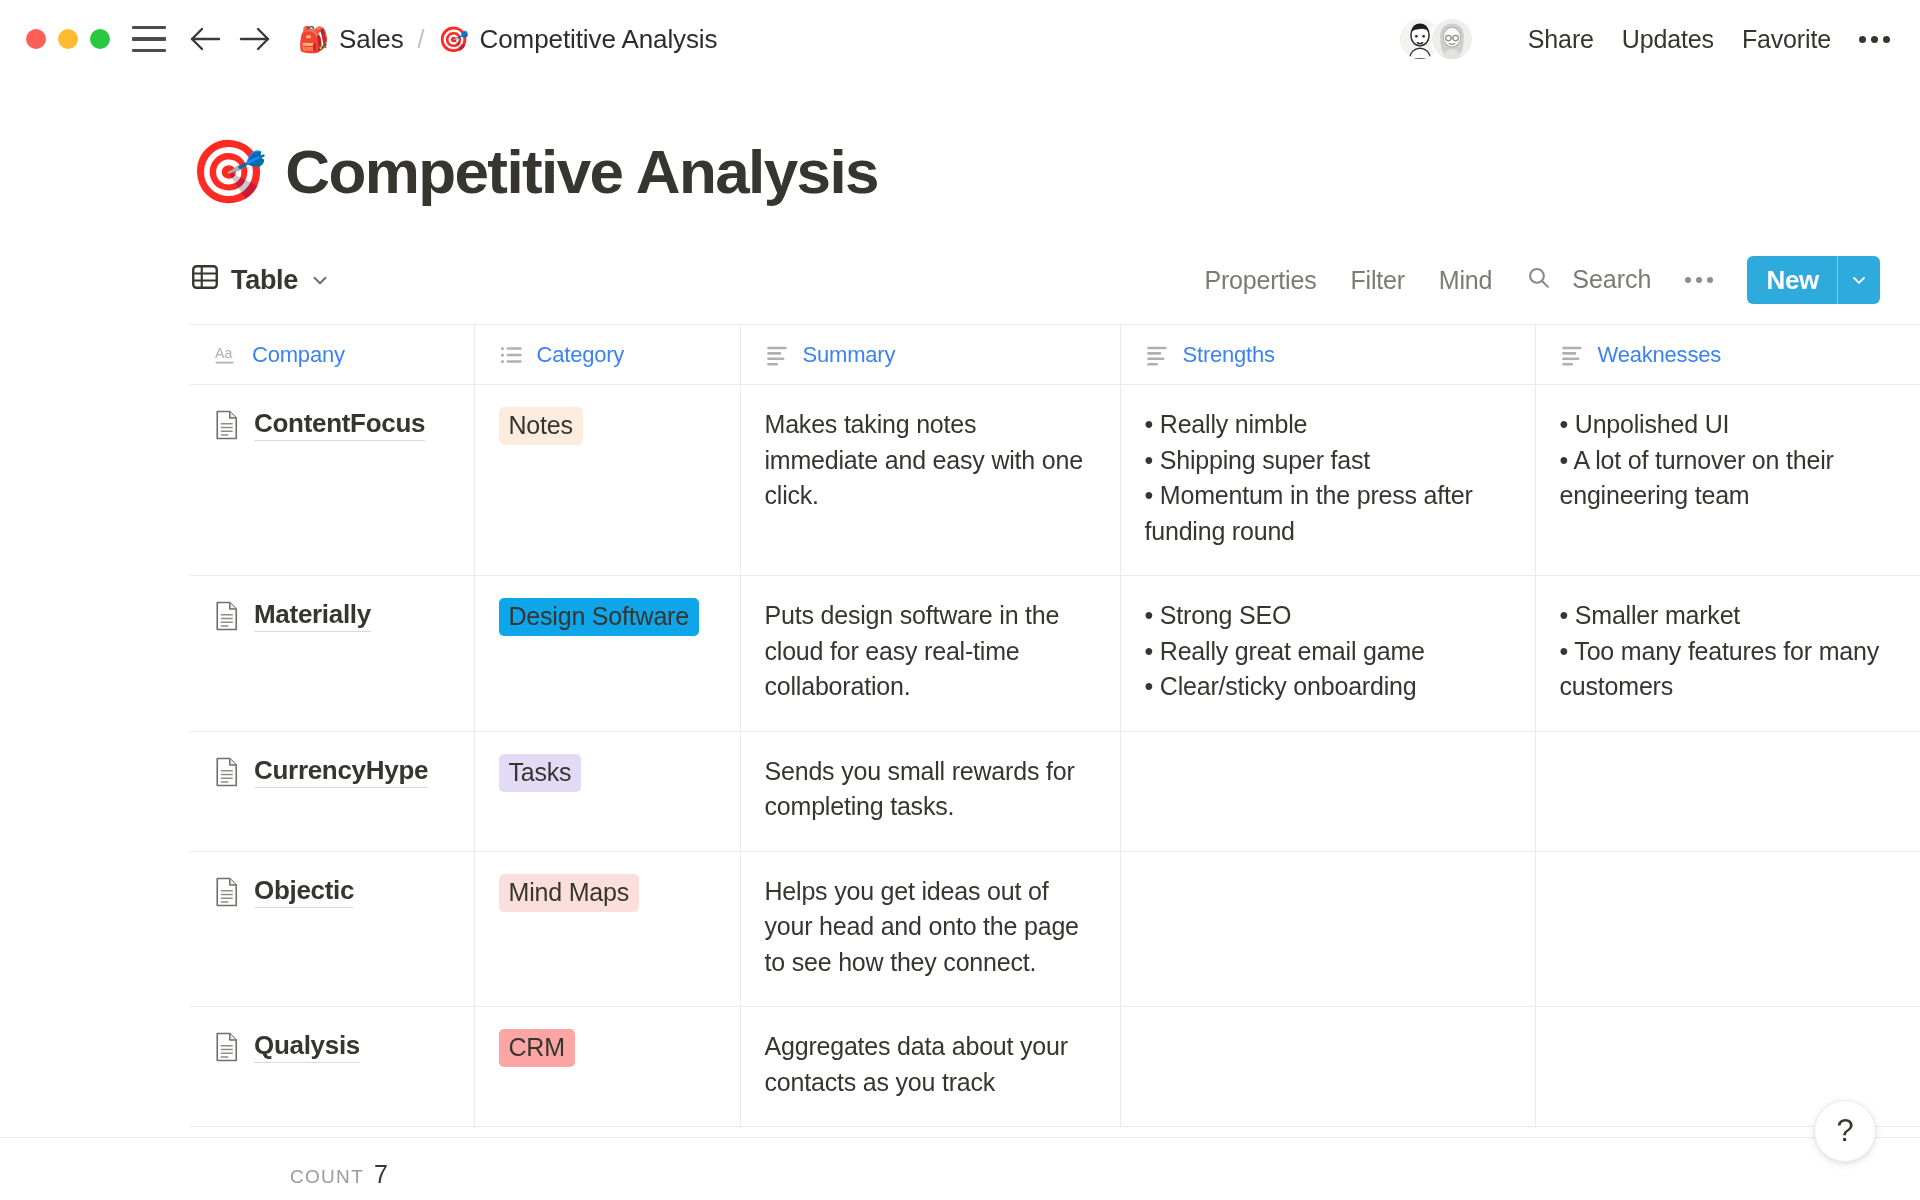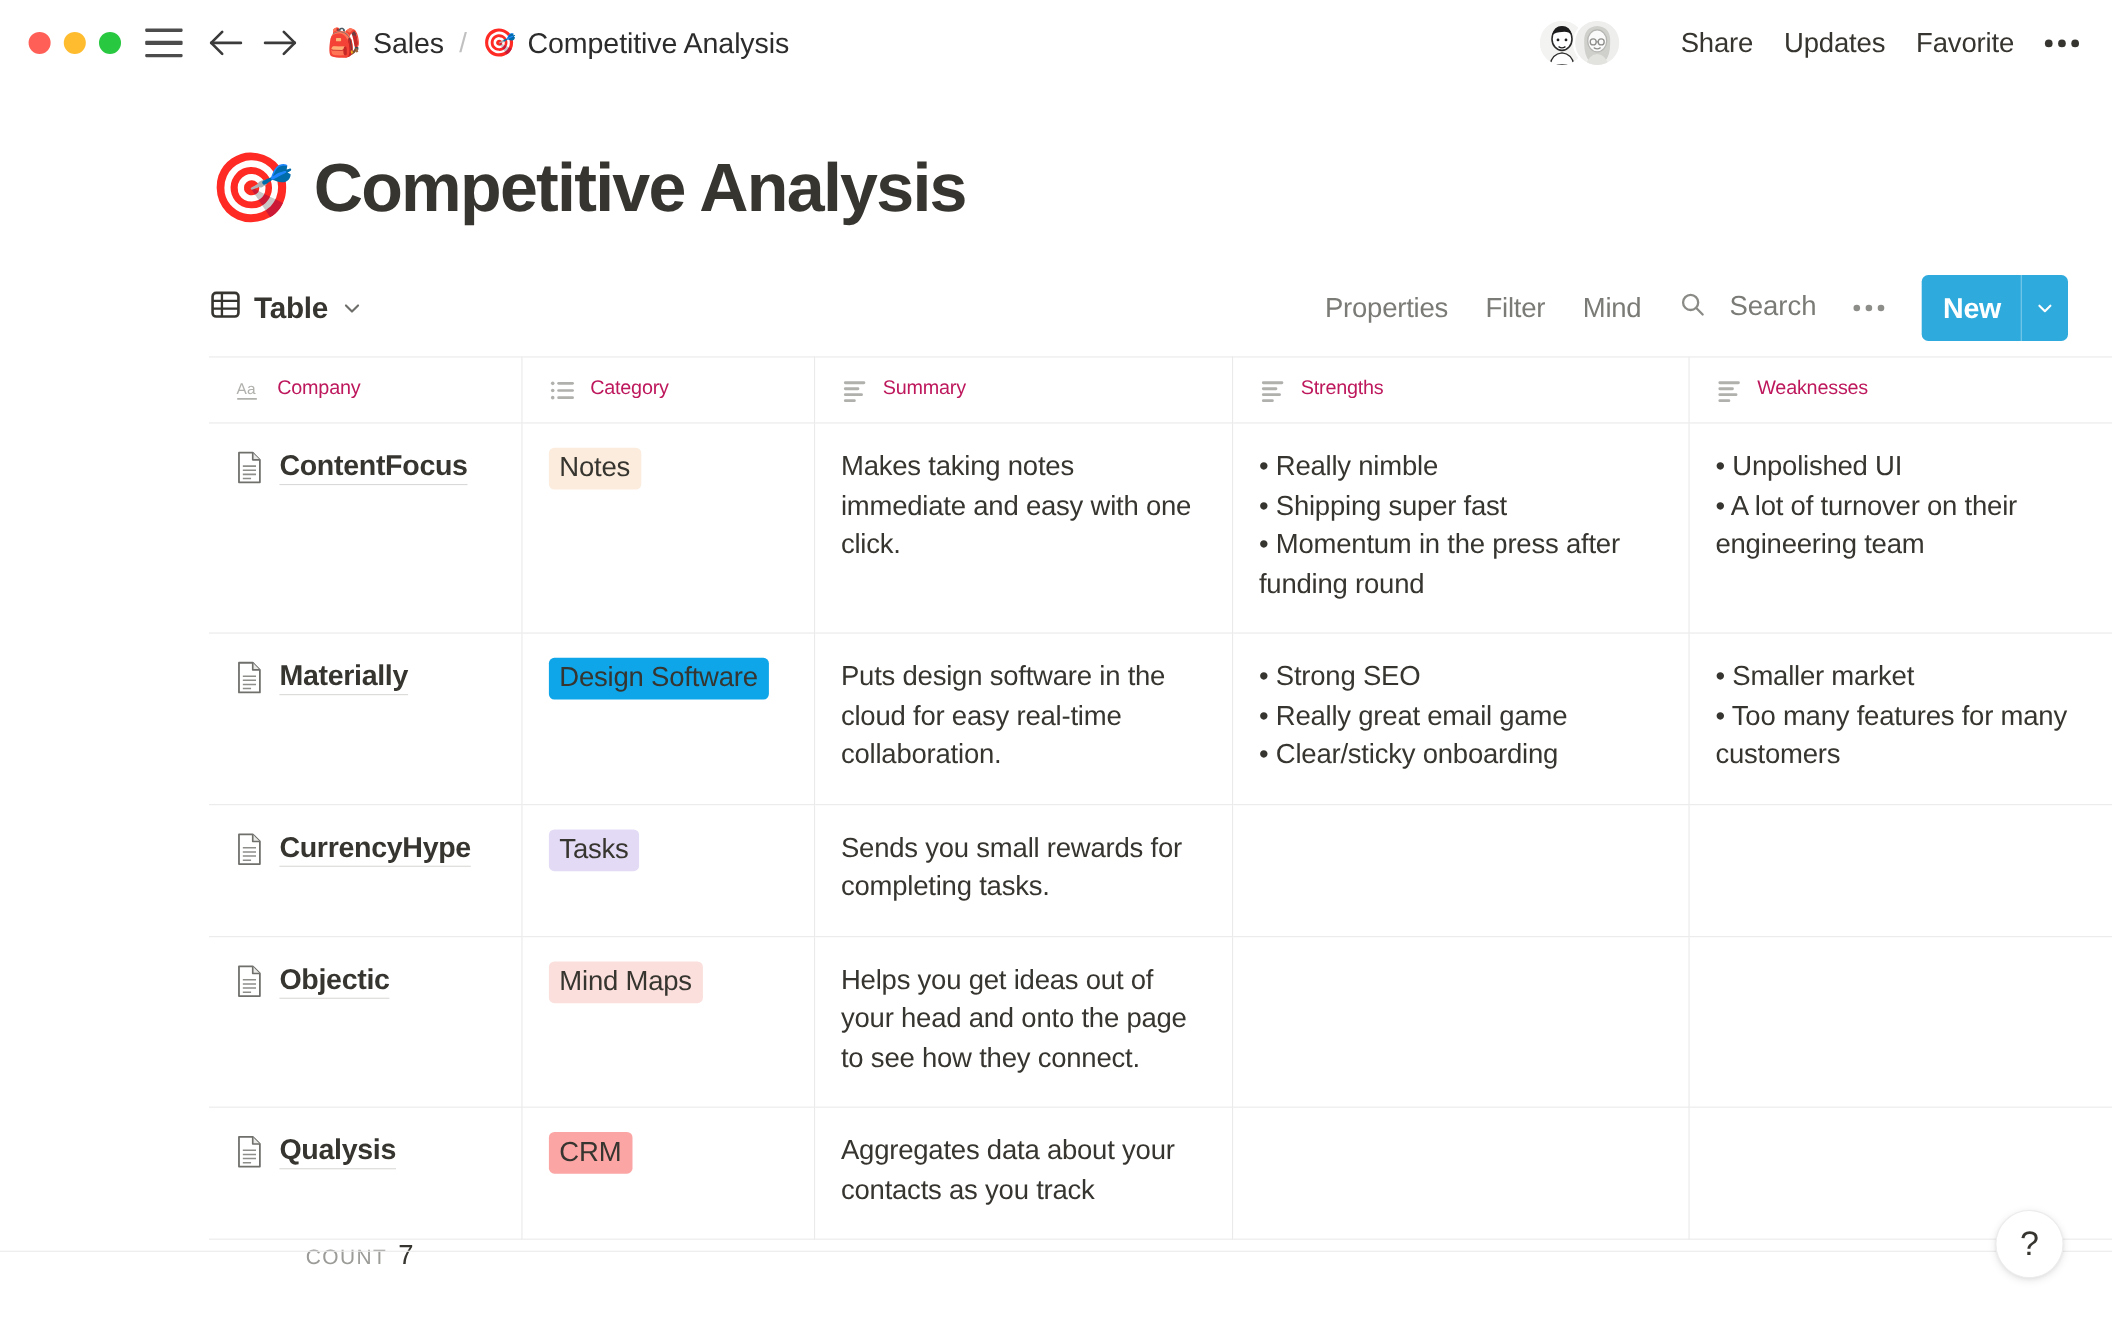--- a/index.html
+++ b/index.html
@@ -125,21 +125,21 @@
   }
   .tool-dots { margin-left: 34px; display: flex; align-items: center; gap: 5px; cursor: pointer; }
   .tool-dots i { width: 6px; height: 6px; border-radius: 50%; background: #8d8d89; display: block; }
 
   .new-btn {
     margin-left: 34px;
     display: flex; align-items: stretch;
     background: #2eaadc;
     border-radius: 6px;
     overflow: hidden;
-    height: 60px;
+    height: 48px;
     cursor: pointer;
   }
   .new-btn .label {
     display: flex; align-items: center;
     padding: 0 18px 0 19px;
     color: #fff; font-size: 26px; font-weight: 600;
     letter-spacing: -0.3px;
   }
   .new-btn .divider { width: 1px; background: rgba(255,255,255,0.38); }
   .new-btn .caret { display: flex; align-items: center; justify-content: center; width: 42px; color: #fff; }
@@ -164,21 +164,21 @@
 
   table.db thead th {
     border-top: 1px solid #eaeaea;
     height: 60px;
     padding: 0 0 0 24px;
     vertical-align: middle;
     font-weight: 400;
   }
   .colhead { display: flex; align-items: flex-start; gap: 12px; }
   .colhead .ctext {
-    font-size: 18px; color: #be185d; letter-spacing: -0.2px;
+    font-size: 22px; color: #3b82f6; letter-spacing: -0.2px;
   }
 
   .propicon { display: flex; align-items: center; flex: 0 0 auto; }
 
   table.db tbody td { padding: 22px 24px 26px 24px; }
 
   .cell-company { display: flex; align-items: flex-start; gap: 14px; }
   .page-ico { flex: 0 0 auto; margin-top: 3px; }
   .company-name {
     font-size: 26px; color: #37352f; font-weight: 600;
@@ -203,21 +203,21 @@
     color: #37352f;
     line-height: 1.42;
     letter-spacing: -0.2px;
     white-space: pre-line;
   }
 
   
   .count-row {
     padding-left: 118px;
     height: 62px;
-    display: flex; align-items: flex-start;
+    display: flex; align-items: flex-end; margin-left: 12px;
   }
   .count-box {
     display: flex; align-items: baseline; gap: 10px;
     padding-left: 160px;
   }
   .count-label {
     font-size: 19px; color: #9b9b98; letter-spacing: 1.3px;
     text-transform: uppercase;
   }
   .count-val { font-size: 25px; color: #37352f; }

